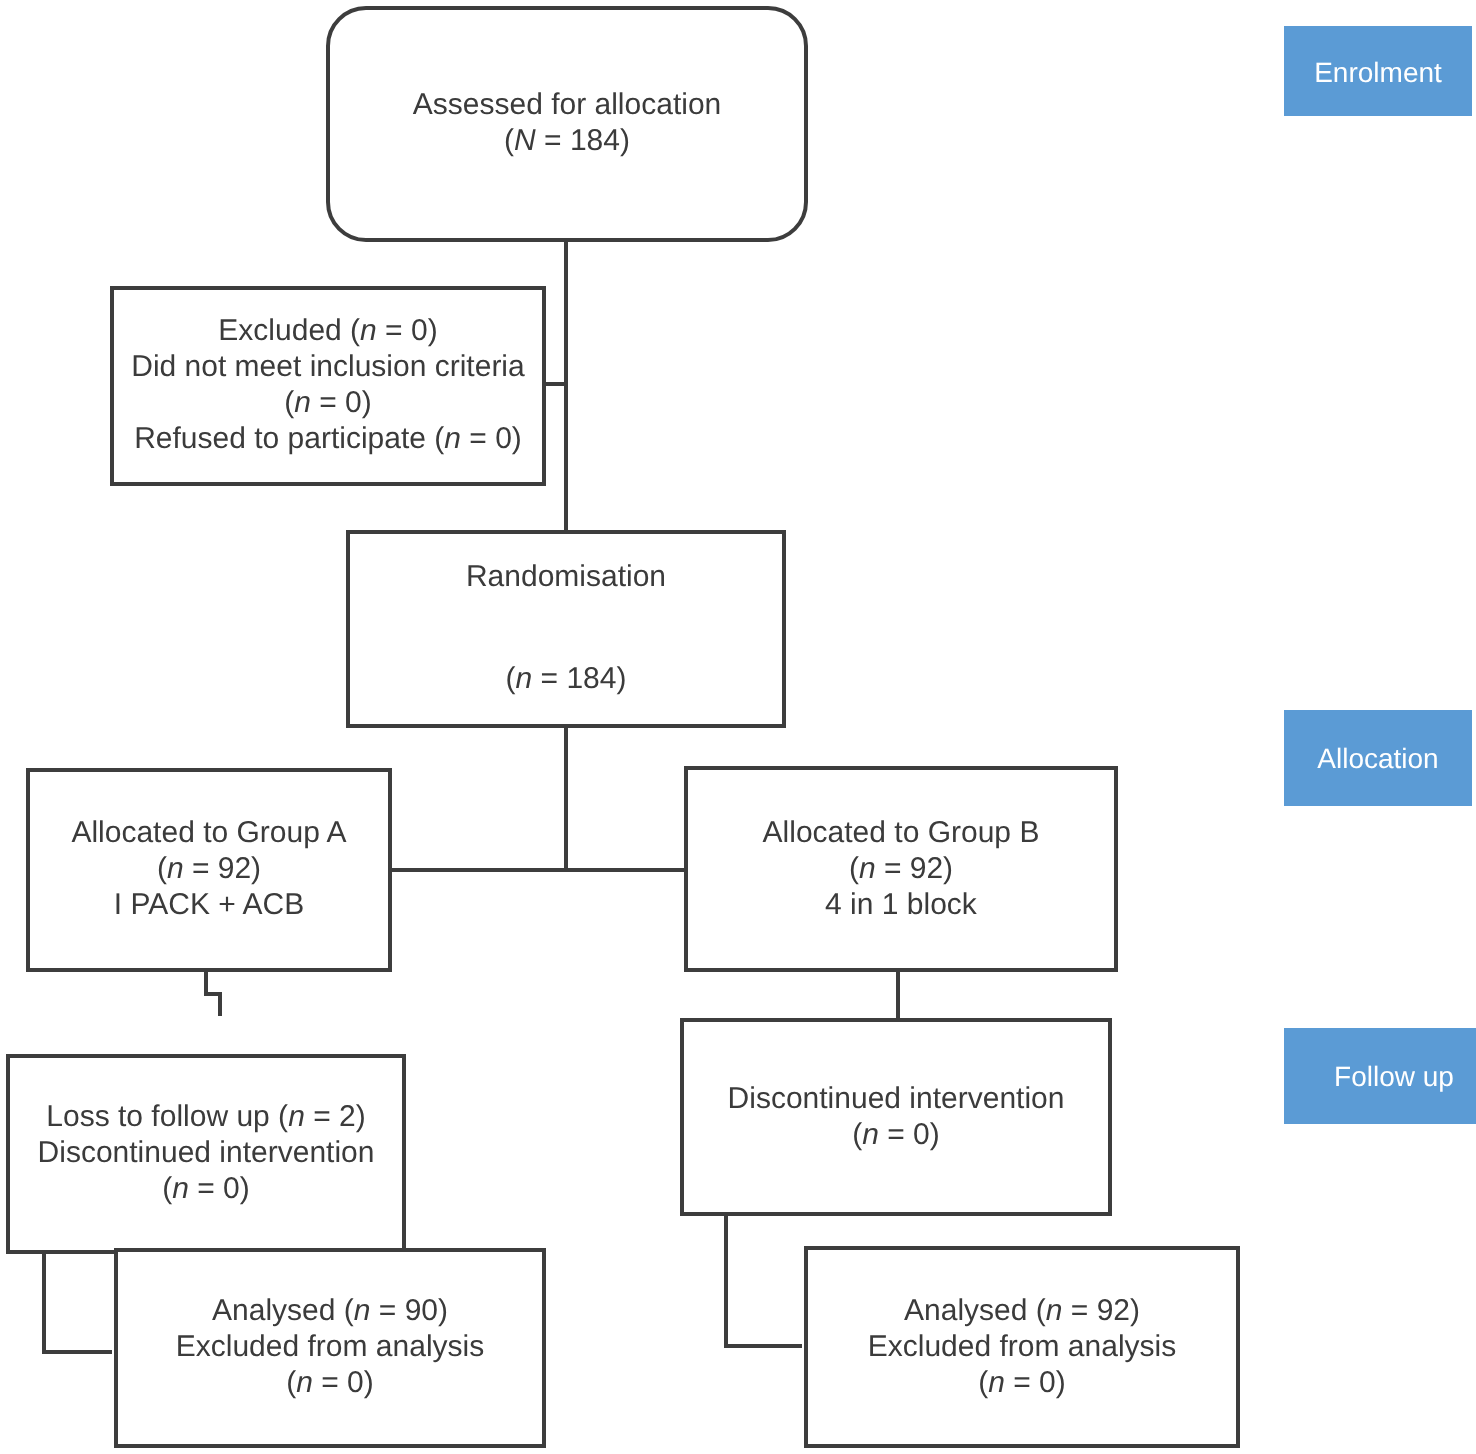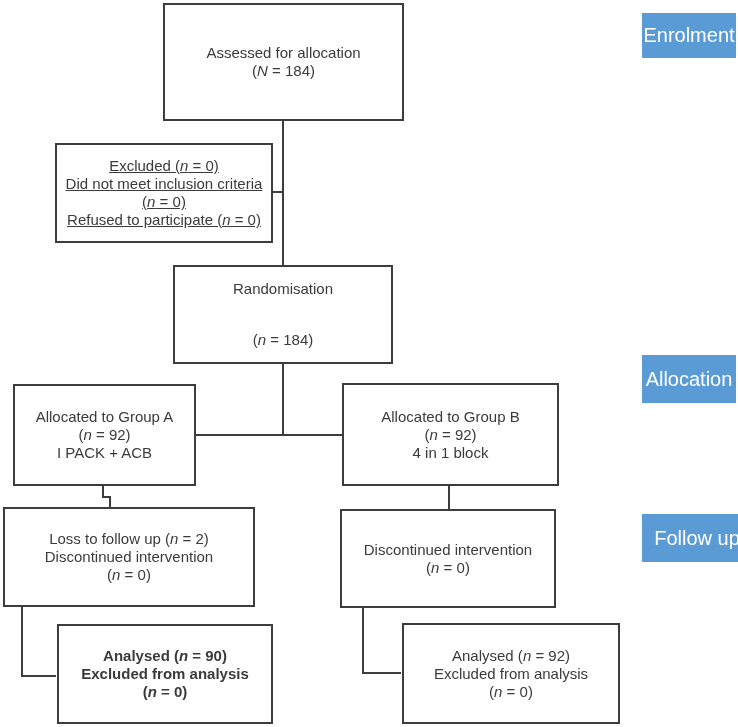--- a/index.html
+++ b/index.html
@@ -29,44 +29,44 @@
   .box .line { white-space: nowrap; }
   .box .line i { font-style: italic; }
   .stage {
     position: absolute;
     box-sizing: border-box;
     background: #5b9bd5;
     color: #ffffff;
     display: flex;
     align-items: center;
     justify-content: center;
-    font-size: 20px;
+    font-size: 14px;
     z-index: 2;
   }
   svg.connectors {
     position: absolute;
     left: 0; top: 0;
     width: 738px; height: 727px;
     z-index: 1;
   }
   svg.connectors polyline {
     fill: none;
     stroke: #3d3d3d;
     stroke-width: 2;
   }
 
   
-  #box-assessed      { left:163px; top:3px;   width:241px; height:118px; }
-  #box-excluded      { left:55px;  top:143px; width:218px; height:100px;text-decoration:underline; }
+  #box-assessed      { left:163px; top:3px;   width:241px; height:118px;border-radius:20px; }
+  #box-excluded      { left:55px;  top:143px; width:218px; height:100px; }
   #box-randomisation { left:173px; top:265px; width:220px; height:99px;gap:33px;  }
   #box-group-a       { left:13px;  top:384px; width:183px; height:102px;align-items:center; }
   #box-group-b       { left:342px; top:383px; width:217px; height:103px; }
-  #box-followup-a    { left:3px;   top:507px; width:252px; height:100px; }
+  #box-followup-a    { left:3px;   top:527px; width:200px; height:100px; }
   #box-followup-b    { left:340px; top:509px; width:216px; height:99px;  }
-  #box-analysis-a    { left:57px;  top:624px; width:216px; height:100px;font-weight:bold; }
+  #box-analysis-a    { left:57px;  top:624px; width:216px; height:100px; }
   #box-analysis-b    { left:402px; top:623px; width:218px; height:101px;justify-content:center; }
 
   
   #stage-enrolment  { left:642px; top:13px;  width:94px; height:45px; }
   #stage-allocation { left:642px; top:355px; width:94px; height:48px; }
   #stage-followup   { left:642px; top:514px; width:110px; height:48px; }
   #stage-analysis   { left:642px; top:654px; width:94px; height:48px; }
 </style>
 </head>
 <body>

